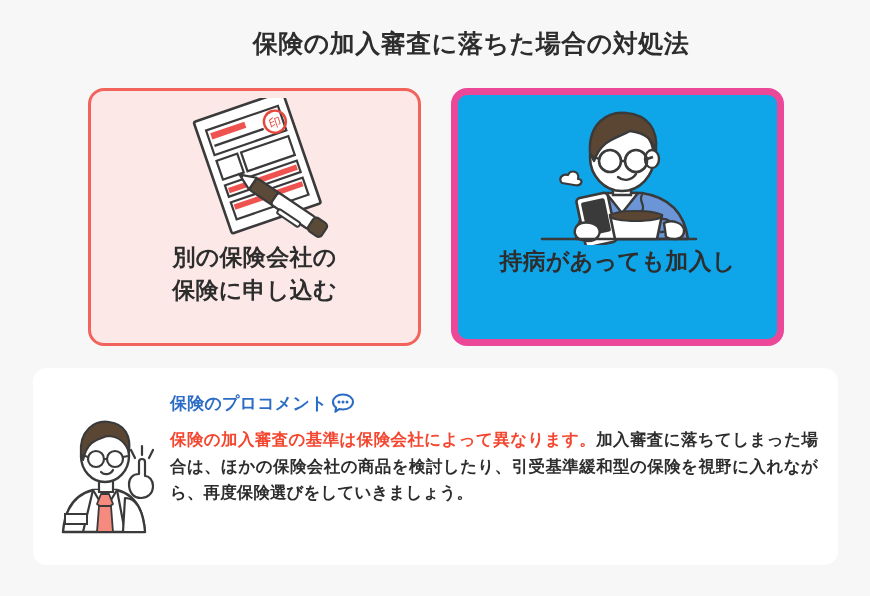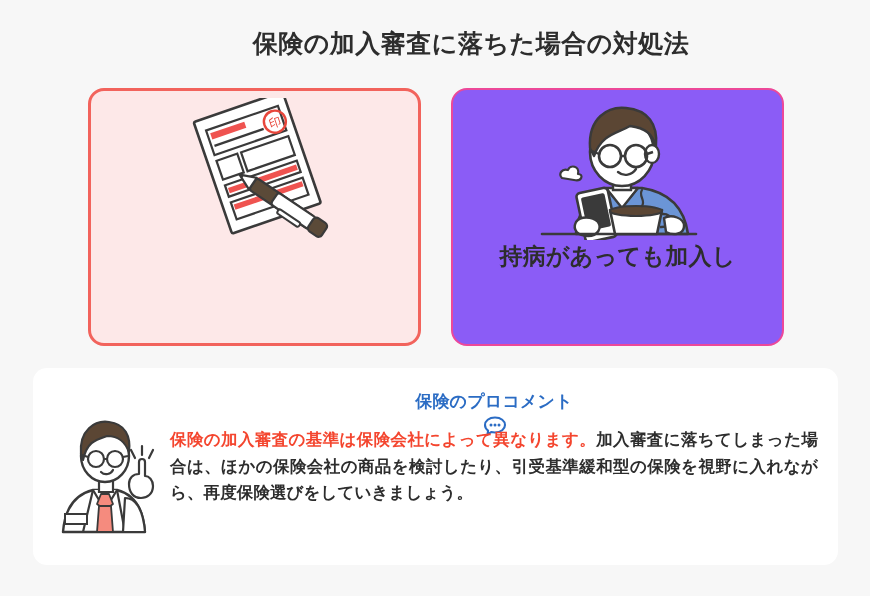--- a/index.html
+++ b/index.html
@@ -48,22 +48,22 @@
     display: flex;
     flex-direction: column;
     align-items: center;
     position: relative;
   }
   .card-pink {
     background: #fde8e8;
     border: 3px solid #f2635c;
   }
   .card-blue {
-    background: #8b5cf6;
-    border: 2px solid #ec4899;
+    background: #0ea5e9;
+    border: 7px solid #ec4899;
   }
   .card-art {
     height: 150px;
     width: 100%;
     display: flex;
     align-items: center;
     justify-content: center;
     padding-top: 4px;
     box-sizing: border-box;
   }
@@ -102,21 +102,20 @@
   }
   .comment-heading {
     display: flex;
     align-items: center;
     gap: 2px;
     color: #2b6cc4;
     font-size: 17px;
     font-weight: 700;
     letter-spacing: 0.2px;
     height: 26px;
-    flex-direction: column;
   }
   .bubble-icon {
     display: inline-block;
     width: 24px;
     height: 22px;
     margin-left: 1px;
   }
   .comment-text {
     margin-top: 10px;
     font-size: 16.5px;
@@ -156,20 +155,24 @@
         <g transform="rotate(34 126 108)">
           <rect x="86" y="101" width="70" height="14" rx="3" fill="#5b4a38" stroke="#3a3a3a" stroke-width="2.2"></rect>
           <rect x="112" y="101" width="46" height="14" rx="3" fill="#ffffff" stroke="#3a3a3a" stroke-width="2.2"></rect>
           <path d="M86 101 L70 108 L86 115 Z" fill="#ffffff" stroke="#3a3a3a" stroke-width="2.2" stroke-linejoin="round"></path>
           <path d="M74 105.5 L70 108 L74 110.5 Z" fill="#3a3a3a"></path>
           <rect x="156" y="100" width="16" height="16" rx="4" fill="#5b4a38" stroke="#3a3a3a" stroke-width="2.2"></rect>
           <rect x="122" y="114" width="26" height="5" rx="2" fill="#ffffff" stroke="#3a3a3a" stroke-width="2"></rect>
         </g>
       </svg>
     </div>
+    <div class="card-label">
+      <div>別の保険会社の</div>
+      <div>保険に申し込む</div>
+    </div>
   </div>
 
   <div class="card card-blue">
     <div class="card-art">
       <svg width="200" height="146" viewBox="0 0 200 146" aria-hidden="true">
 
         <path d="M58 140 C60 110 80 96 100 94 L124 94 C150 98 166 112 170 140 Z" fill="#6b95d6" stroke="#3a3a3a" stroke-width="2.6" stroke-linejoin="round"></path>
 
         <path d="M88 94 L104 114 L120 94 Z" fill="#ffffff" stroke="#3a3a3a" stroke-width="2.4" stroke-linejoin="round"></path>
         <path d="M88 94 L96 104 M120 94 L112 104" stroke="#3a3a3a" stroke-width="2"></path>

